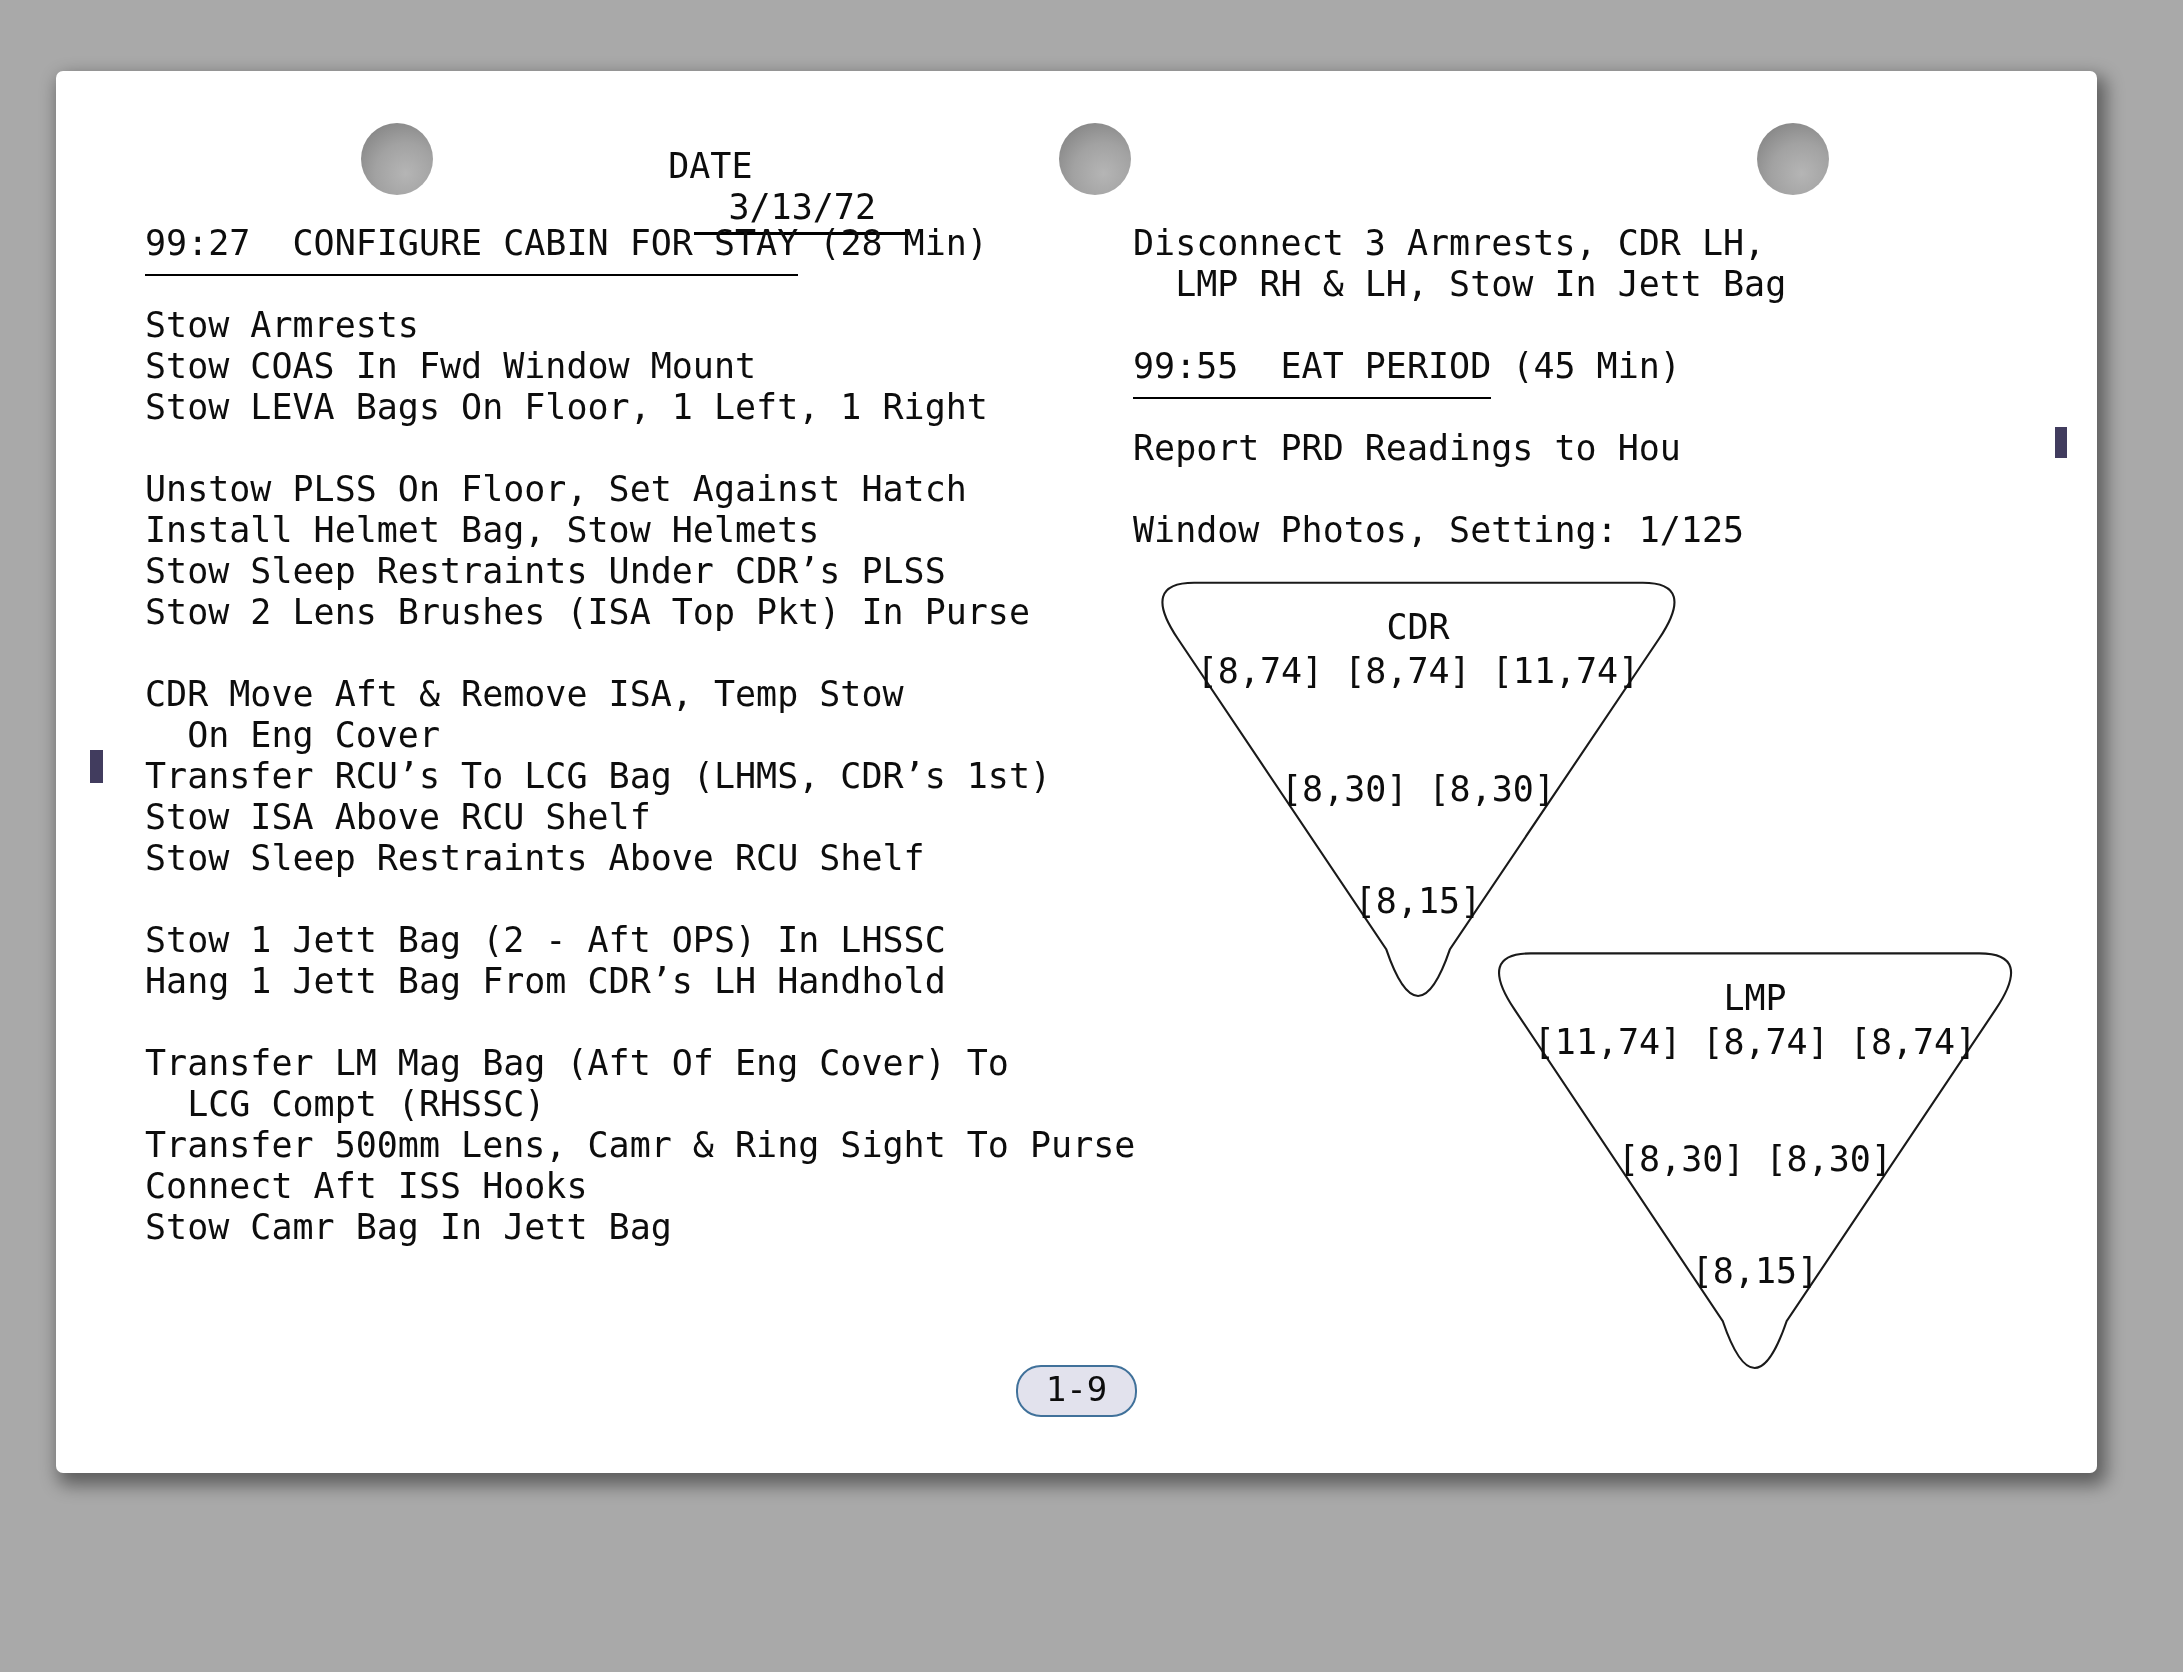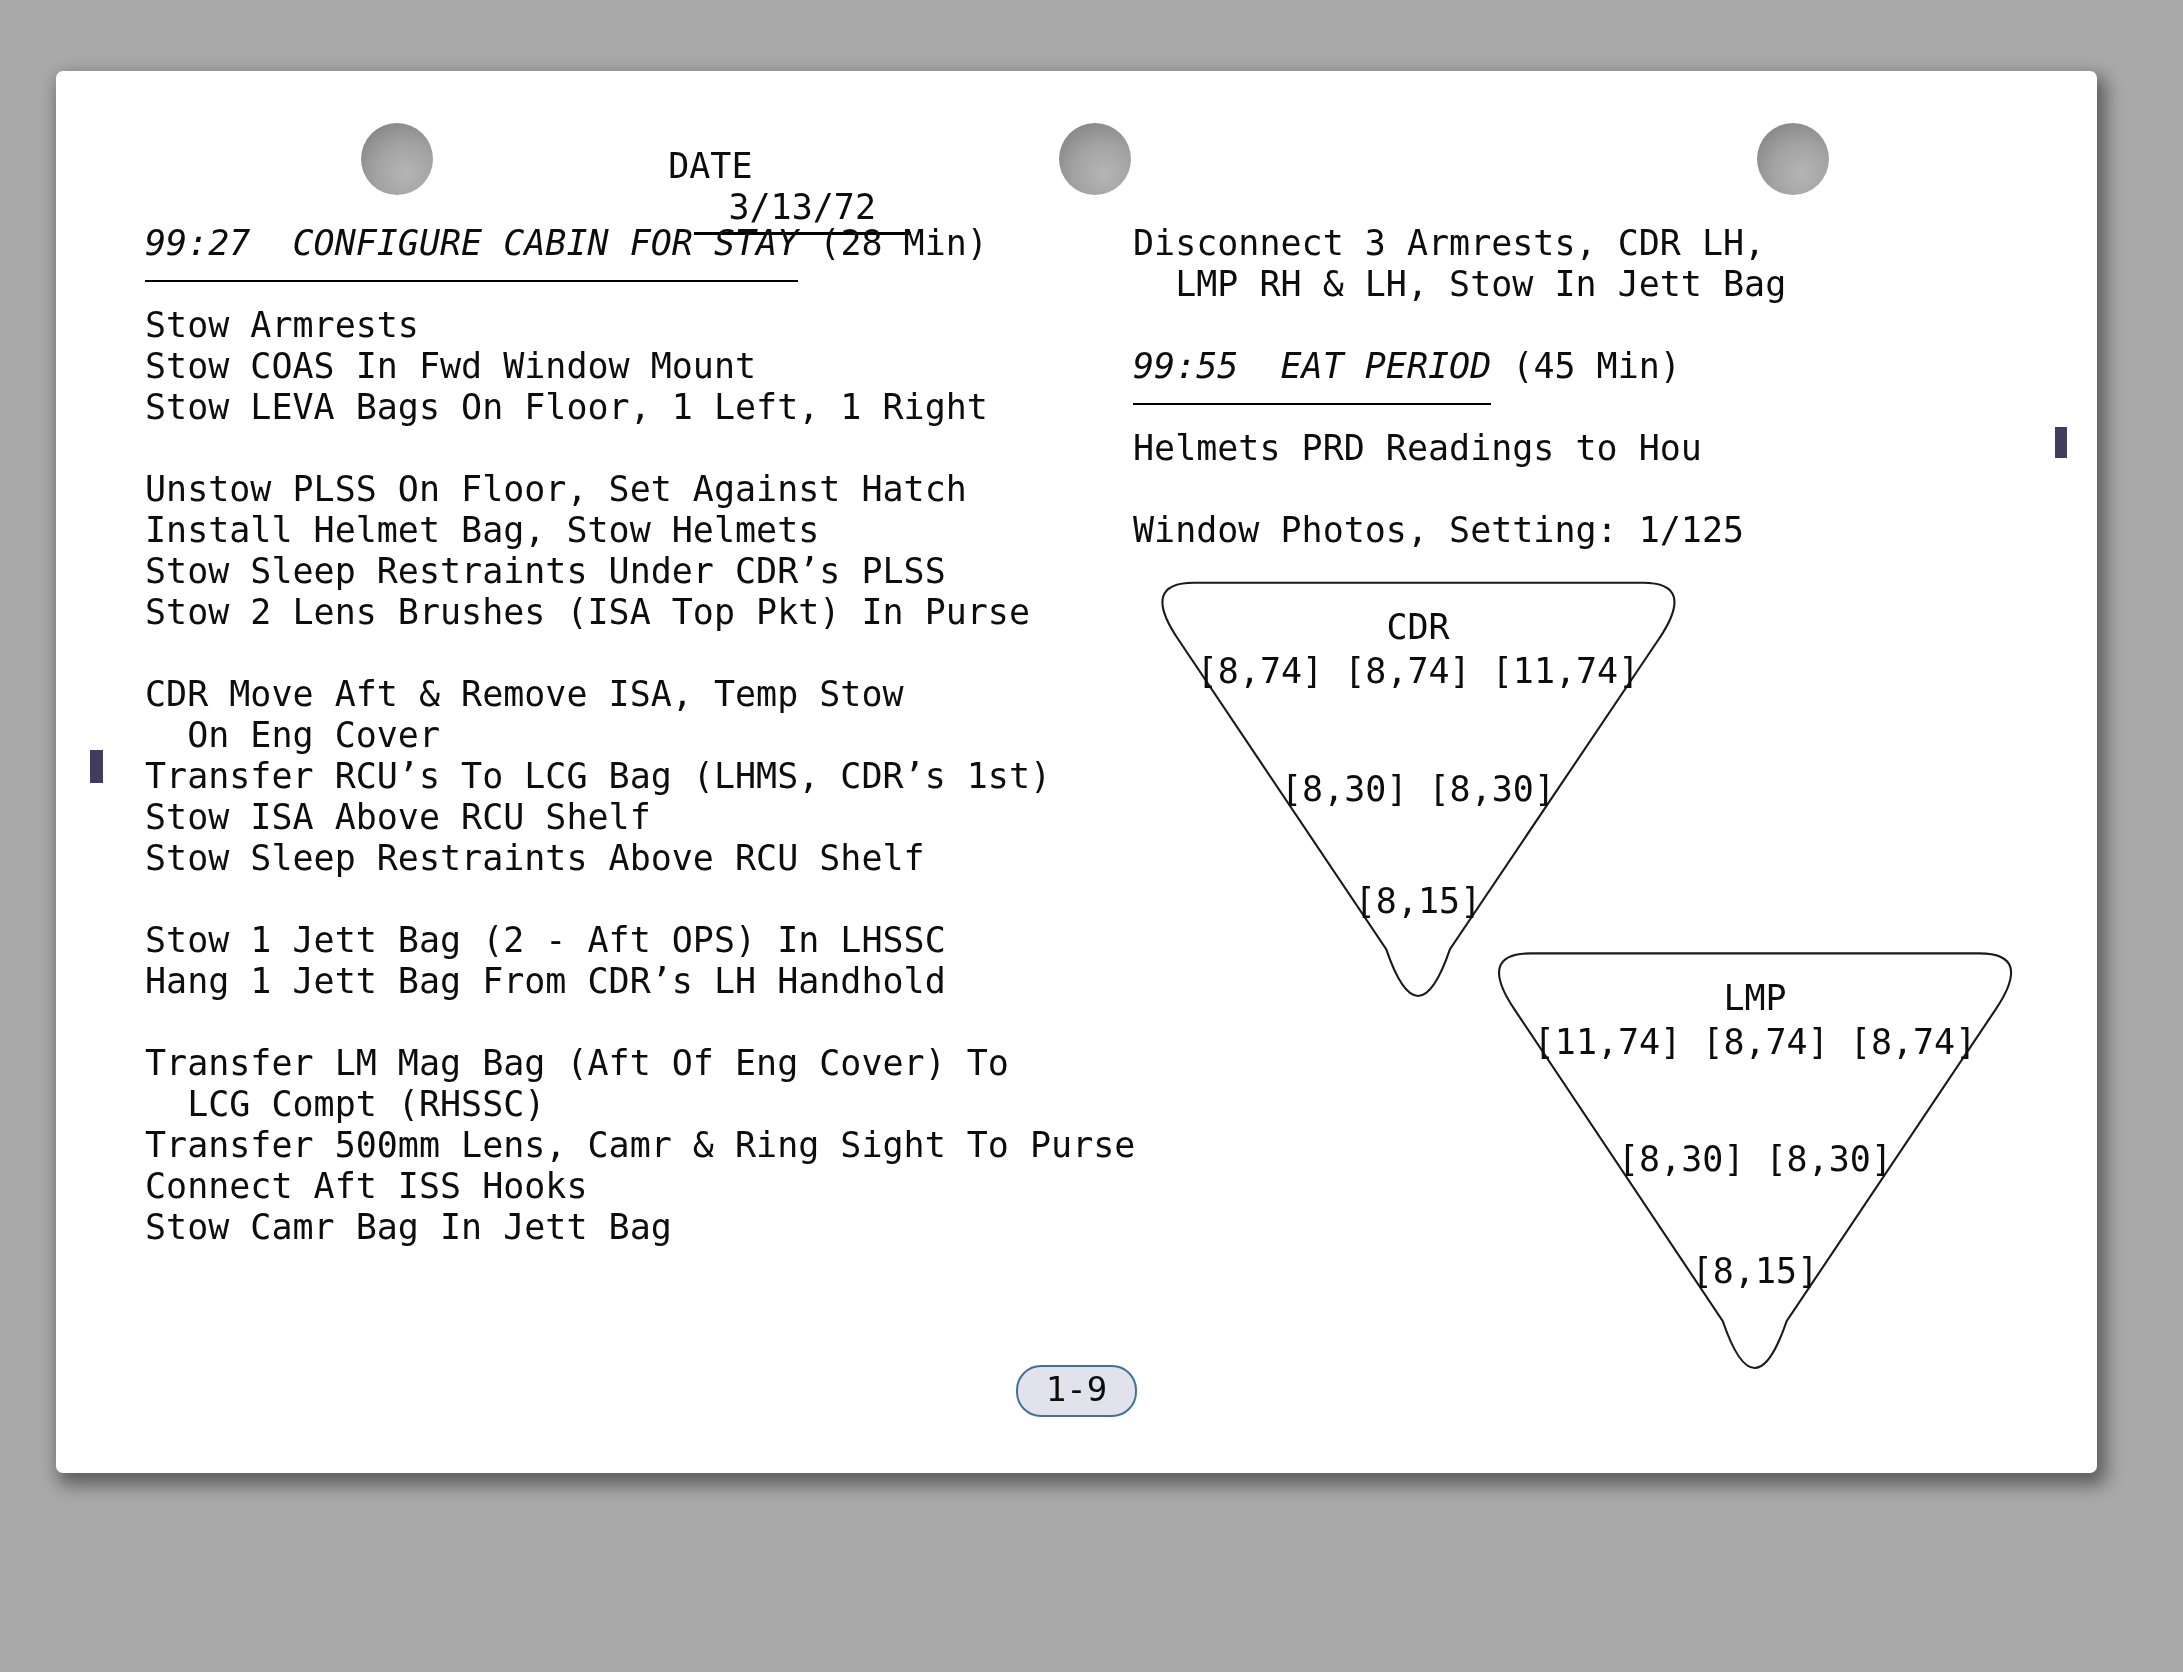--- a/index.html
+++ b/index.html
@@ -30,21 +30,21 @@
     display:inline-block;vertical-align:top;margin-left:25.5px;
     width:217px;text-align:center;font-size:35px;line-height:41px;
     border-bottom:3.5px solid #000;padding-bottom:4.3px;
   }
 
   .col{position:absolute;}
   .col-left{left:89px;top:152px;width:1028px;}
   .col-right{left:1077px;top:152px;width:964px;}
   .line{white-space:pre;font-size:35px;line-height:41px;height:41px;}
   .block{margin-top:41px;}
-  .u{border-bottom:2.8px solid #000;padding-bottom:17px;font-style:italic;}
+  .u{border-bottom:2.8px solid #000;padding-bottom:11px;}
 
   .change-bar{position:absolute;background:#413c5e;}
   .cb-left{left:34px;top:679px;width:12.8px;height:33px;}
   .cb-right{left:1999px;top:356px;width:12px;height:31px;}
 
   .tri-svg{position:absolute;left:0;top:0;width:2041px;height:1402px;}
   .tri-text{position:absolute;transform:translateX(-50%);white-space:pre;font-size:35px;line-height:41px;}
 
   .page-badge{
     position:absolute;left:960px;top:1294px;width:121px;height:52px;
@@ -107,21 +107,21 @@
   </div>
 
   <div class="col col-right">
     <div>
       <div class="line">Disconnect 3 Armrests, CDR LH,</div>
       <div class="line">  LMP RH &amp; LH, Stow In Jett Bag</div>
     </div>
 
     <div class="line block"><span class="u">99:55  EAT PERIOD</span><span> (45 Min)</span></div>
 
-    <div class="line block">Helmets PRD Readings to Hou</div>
+    <div class="line block">Report PRD Readings to Hou</div>
 
     <div class="line block">Window Photos, Setting: 1/125</div>
   </div>
 
   <div class="change-bar cb-left"></div>
   <div class="change-bar cb-right"></div>
 
   <svg class="tri-svg" viewBox="0 0 2880 1978">
     <path d="M 1606 722 L 2239 722 Q 2315 722 2262 801 L 1967 1239 Q 1922 1371 1877 1239 L 1583 801 Q 1530 722 1606 722 Z" fill="none" stroke="#1a1a1a" stroke-width="3"></path>
     <path d="M 2081 1245 L 2714 1245 Q 2790 1245 2737 1324 L 2442 1764 Q 2397 1896 2352 1764 L 2058 1324 Q 2005 1245 2081 1245 Z" fill="none" stroke="#1a1a1a" stroke-width="3"></path>

